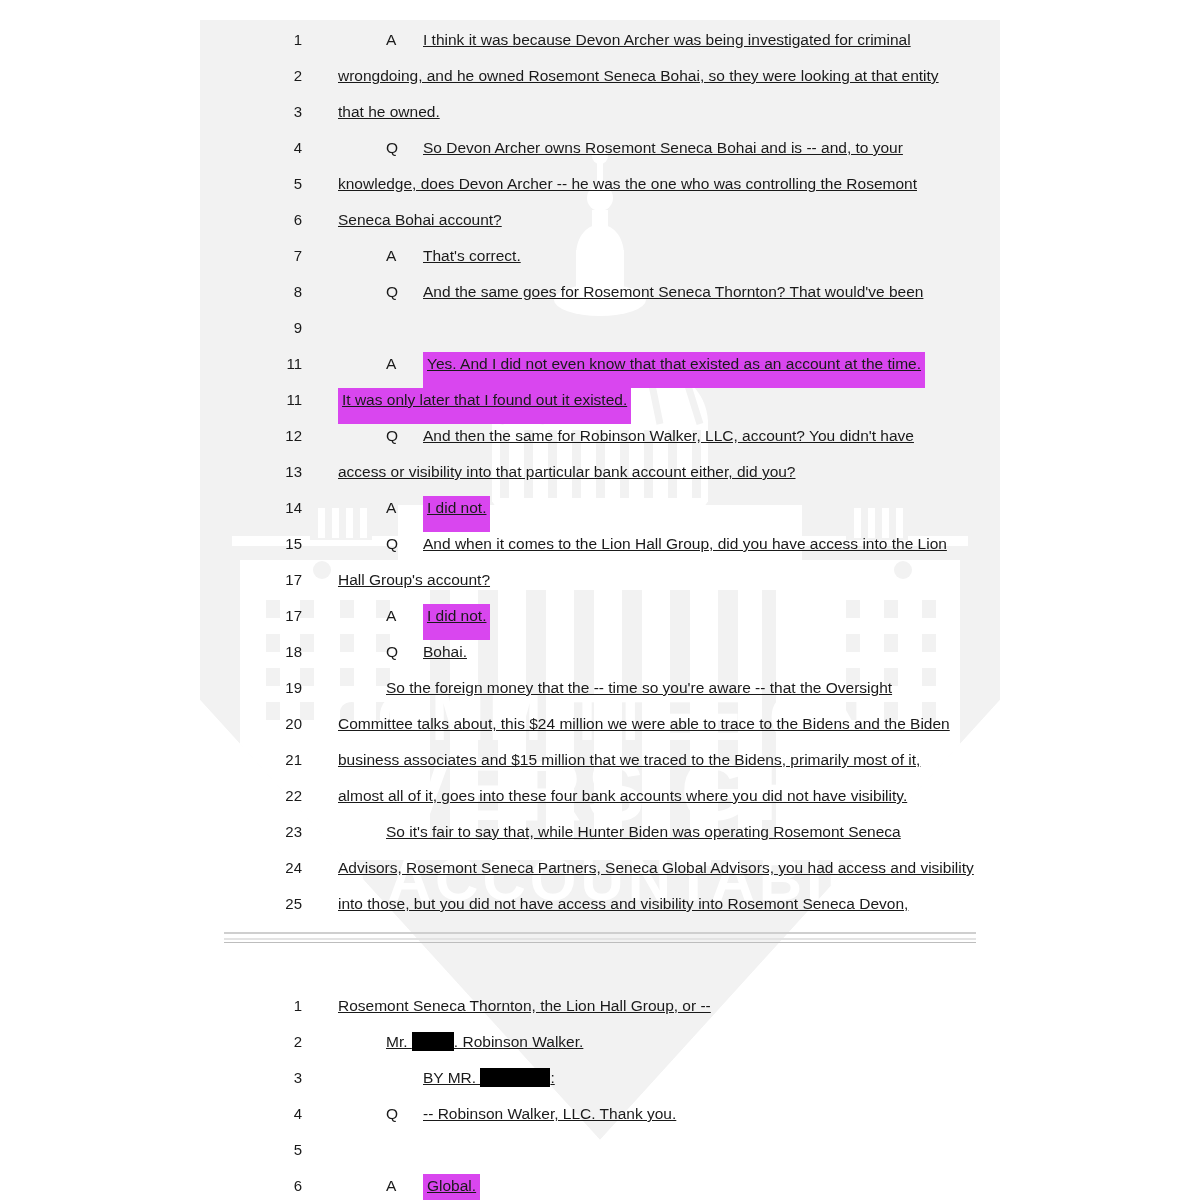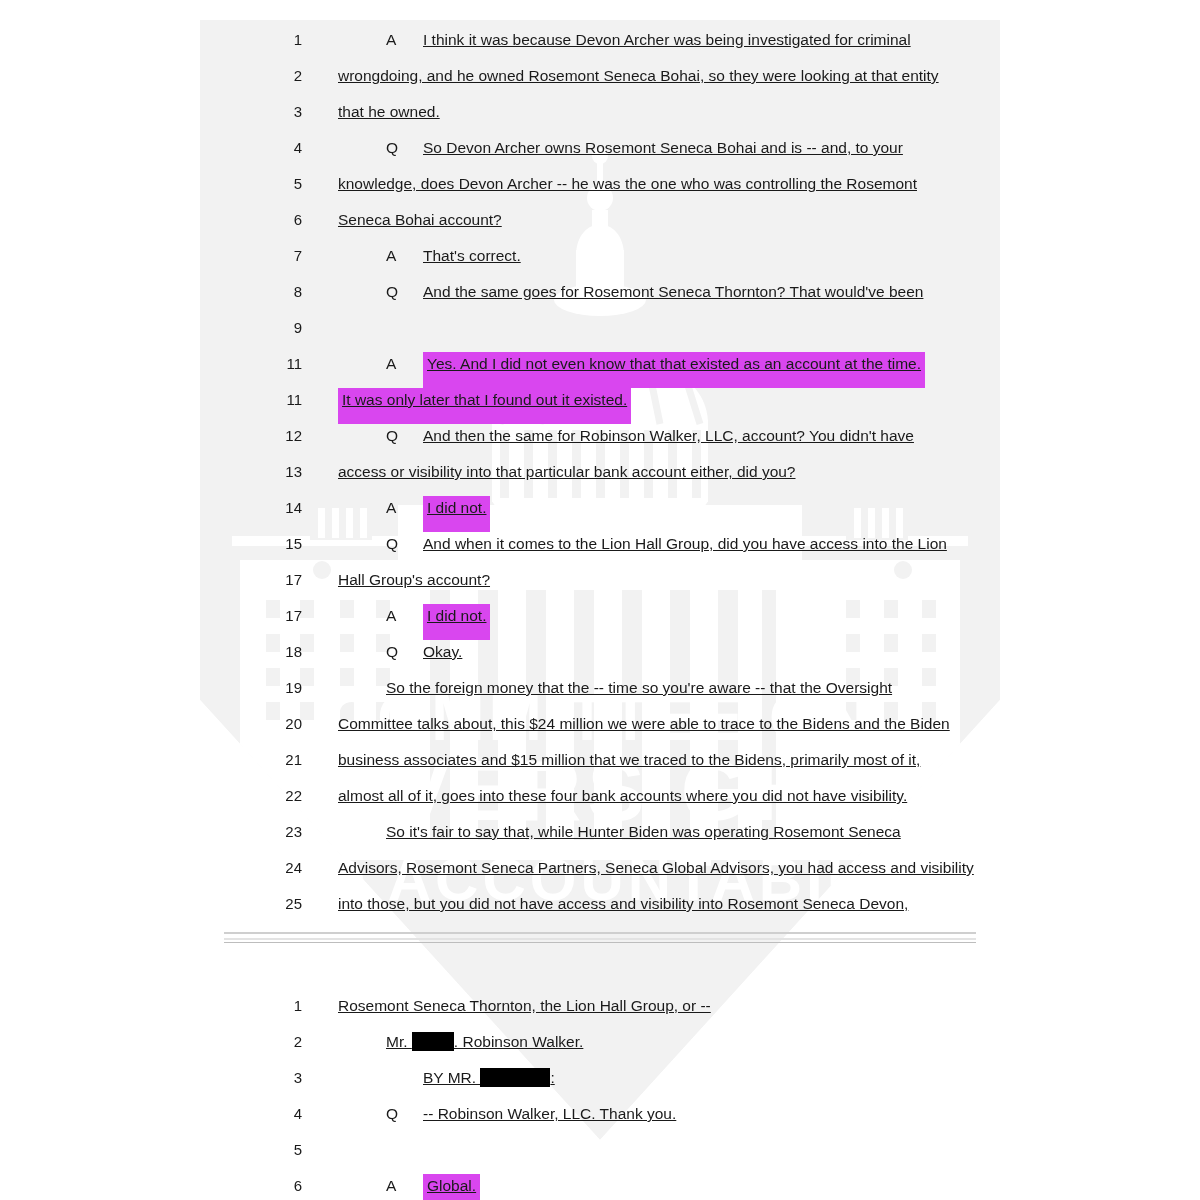--- a/index.html
+++ b/index.html
@@ -291,21 +291,21 @@
       <div class="tline">
         <span class="lineno">17</span>
         <span class="content"><span>Hall Group's account?</span></span>
       </div>
       <div class="tline">
         <span class="lineno">17</span>
         <span class="content ind"><span class="qa">A</span><span class="hl">I did not.</span></span>
       </div>
       <div class="tline">
         <span class="lineno">18</span>
-        <span class="content ind"><span class="qa">Q</span><span>Okay.</span></span>
+        <span class="content ind"><span class="qa">Q</span><span>Bohai.</span></span>
       </div>
       <div class="tline">
         <span class="lineno">19</span>
         <span class="content ind"><span>So the foreign money that the -- time so you're aware -- that the Oversight</span></span>
       </div>
       <div class="tline">
         <span class="lineno">20</span>
         <span class="content"><span>Committee talks about, this $24 million we were able to trace to the Bidens and the Biden</span></span>
       </div>
       <div class="tline">

